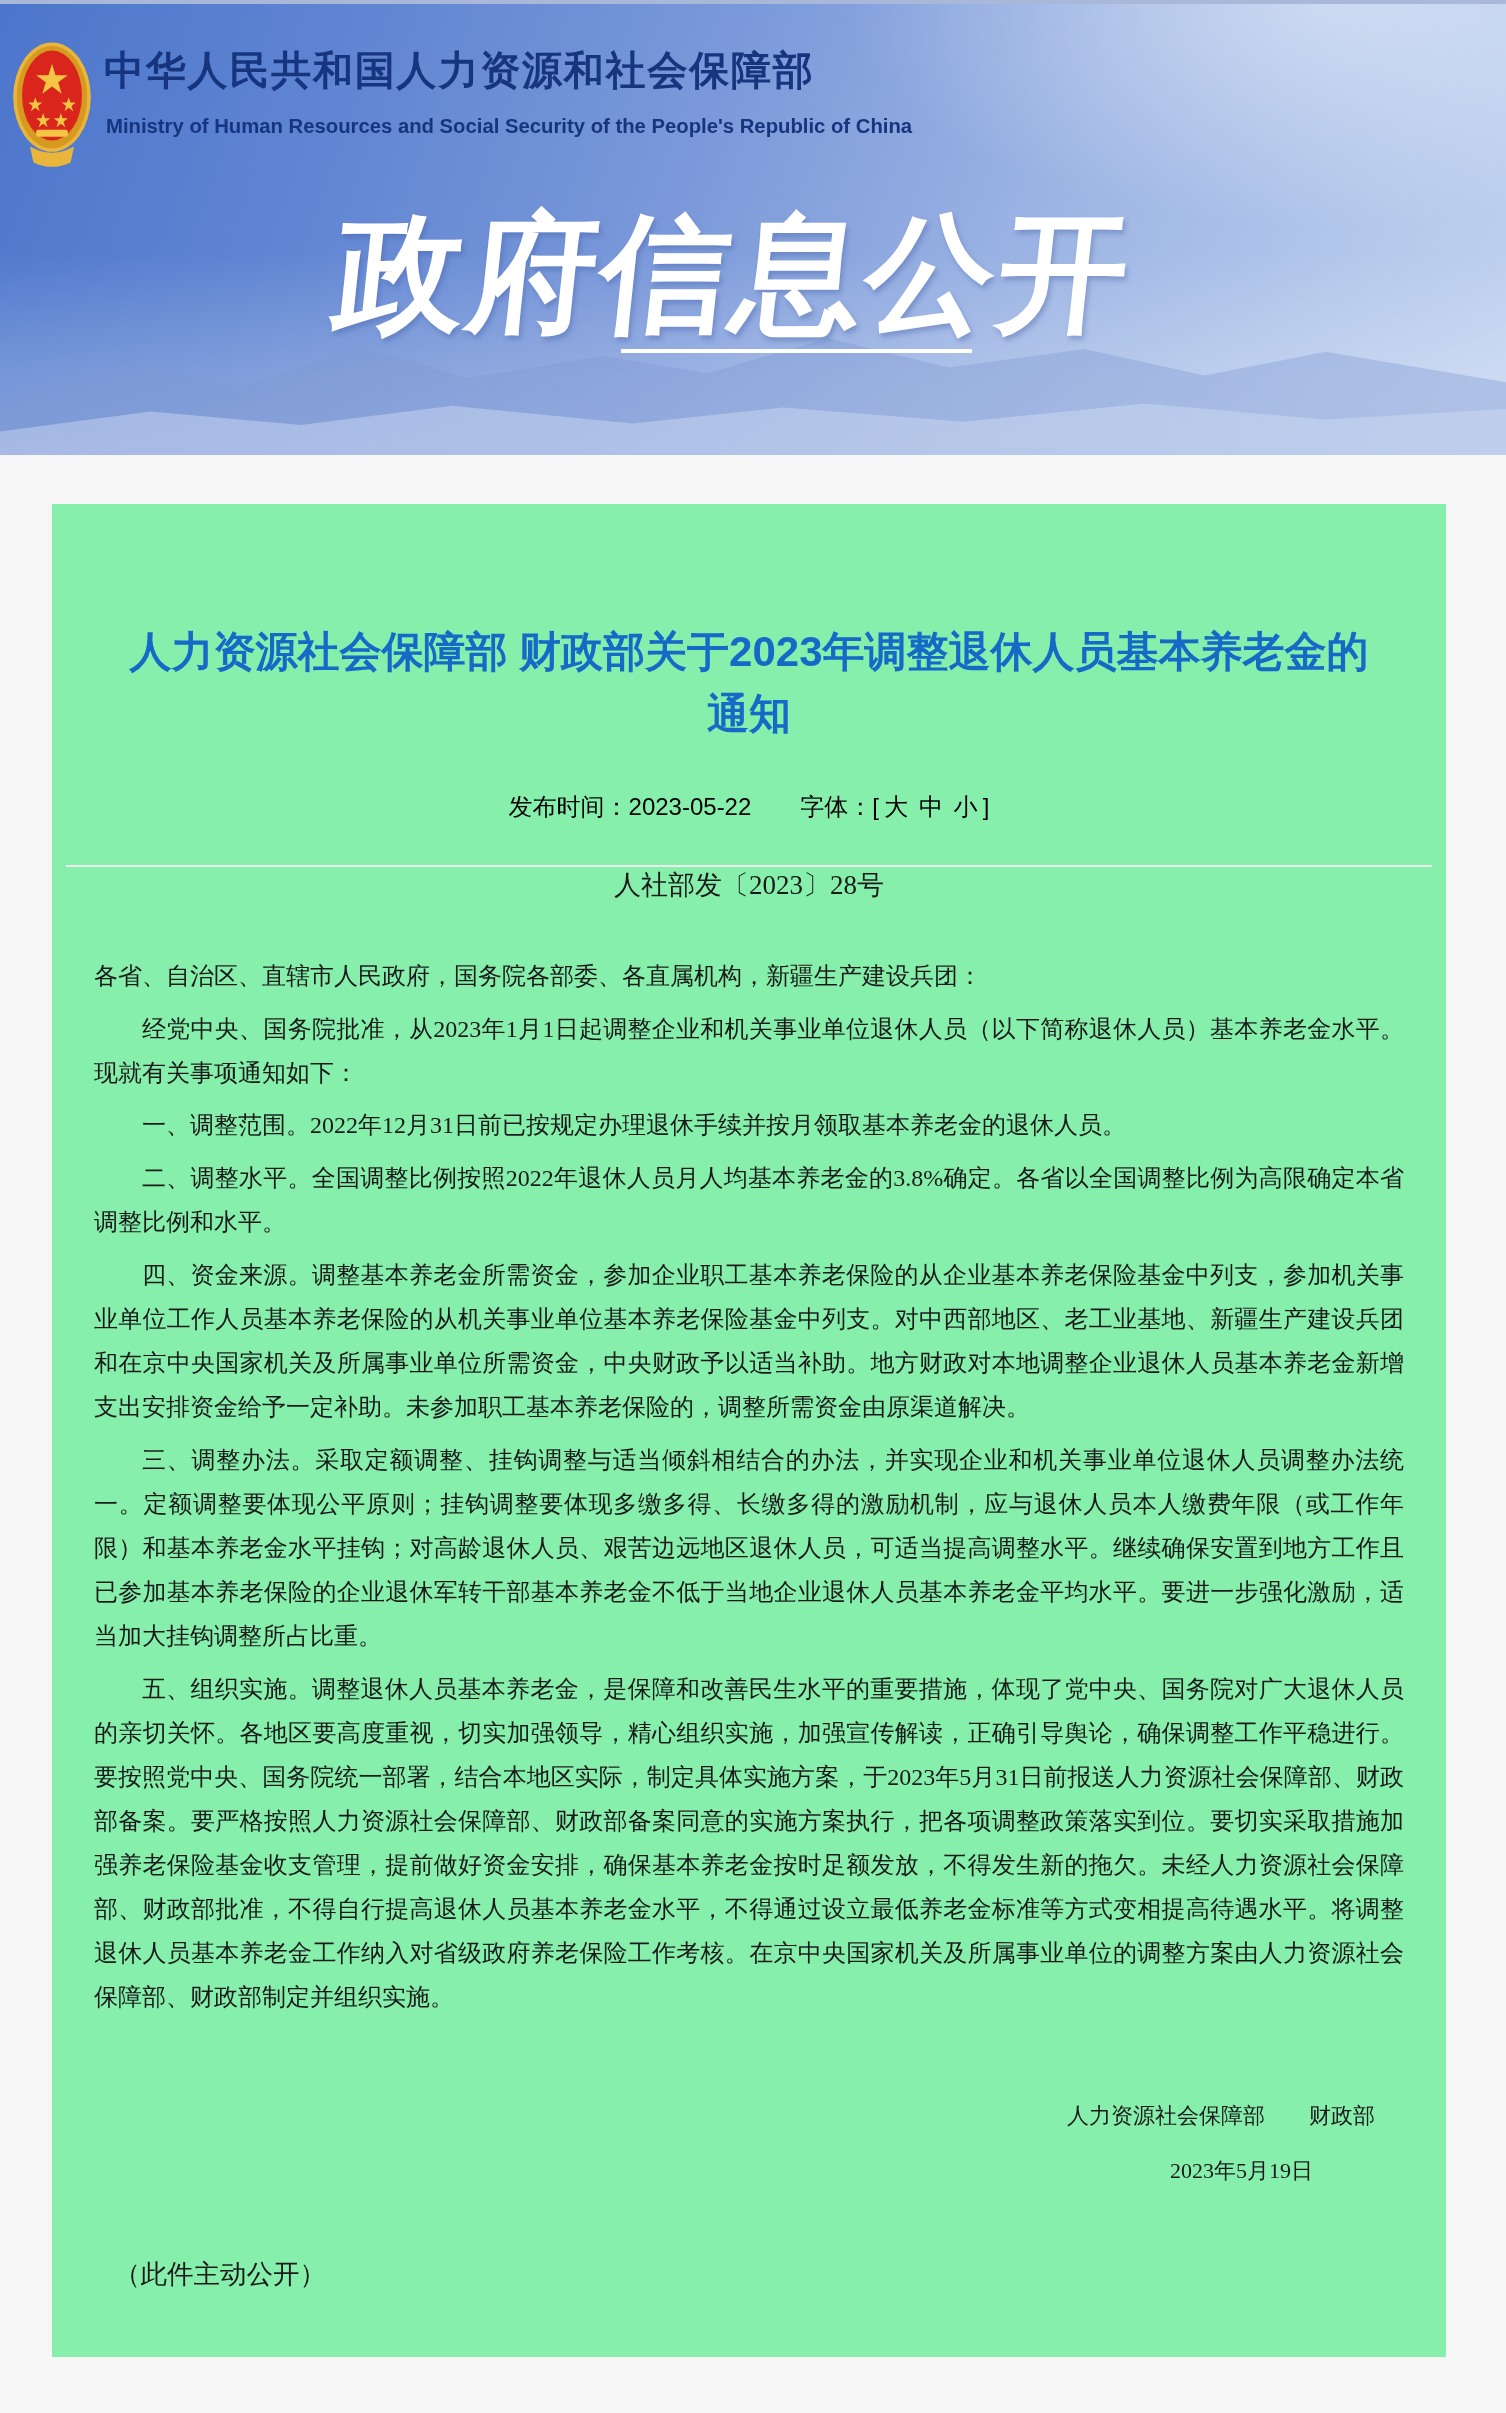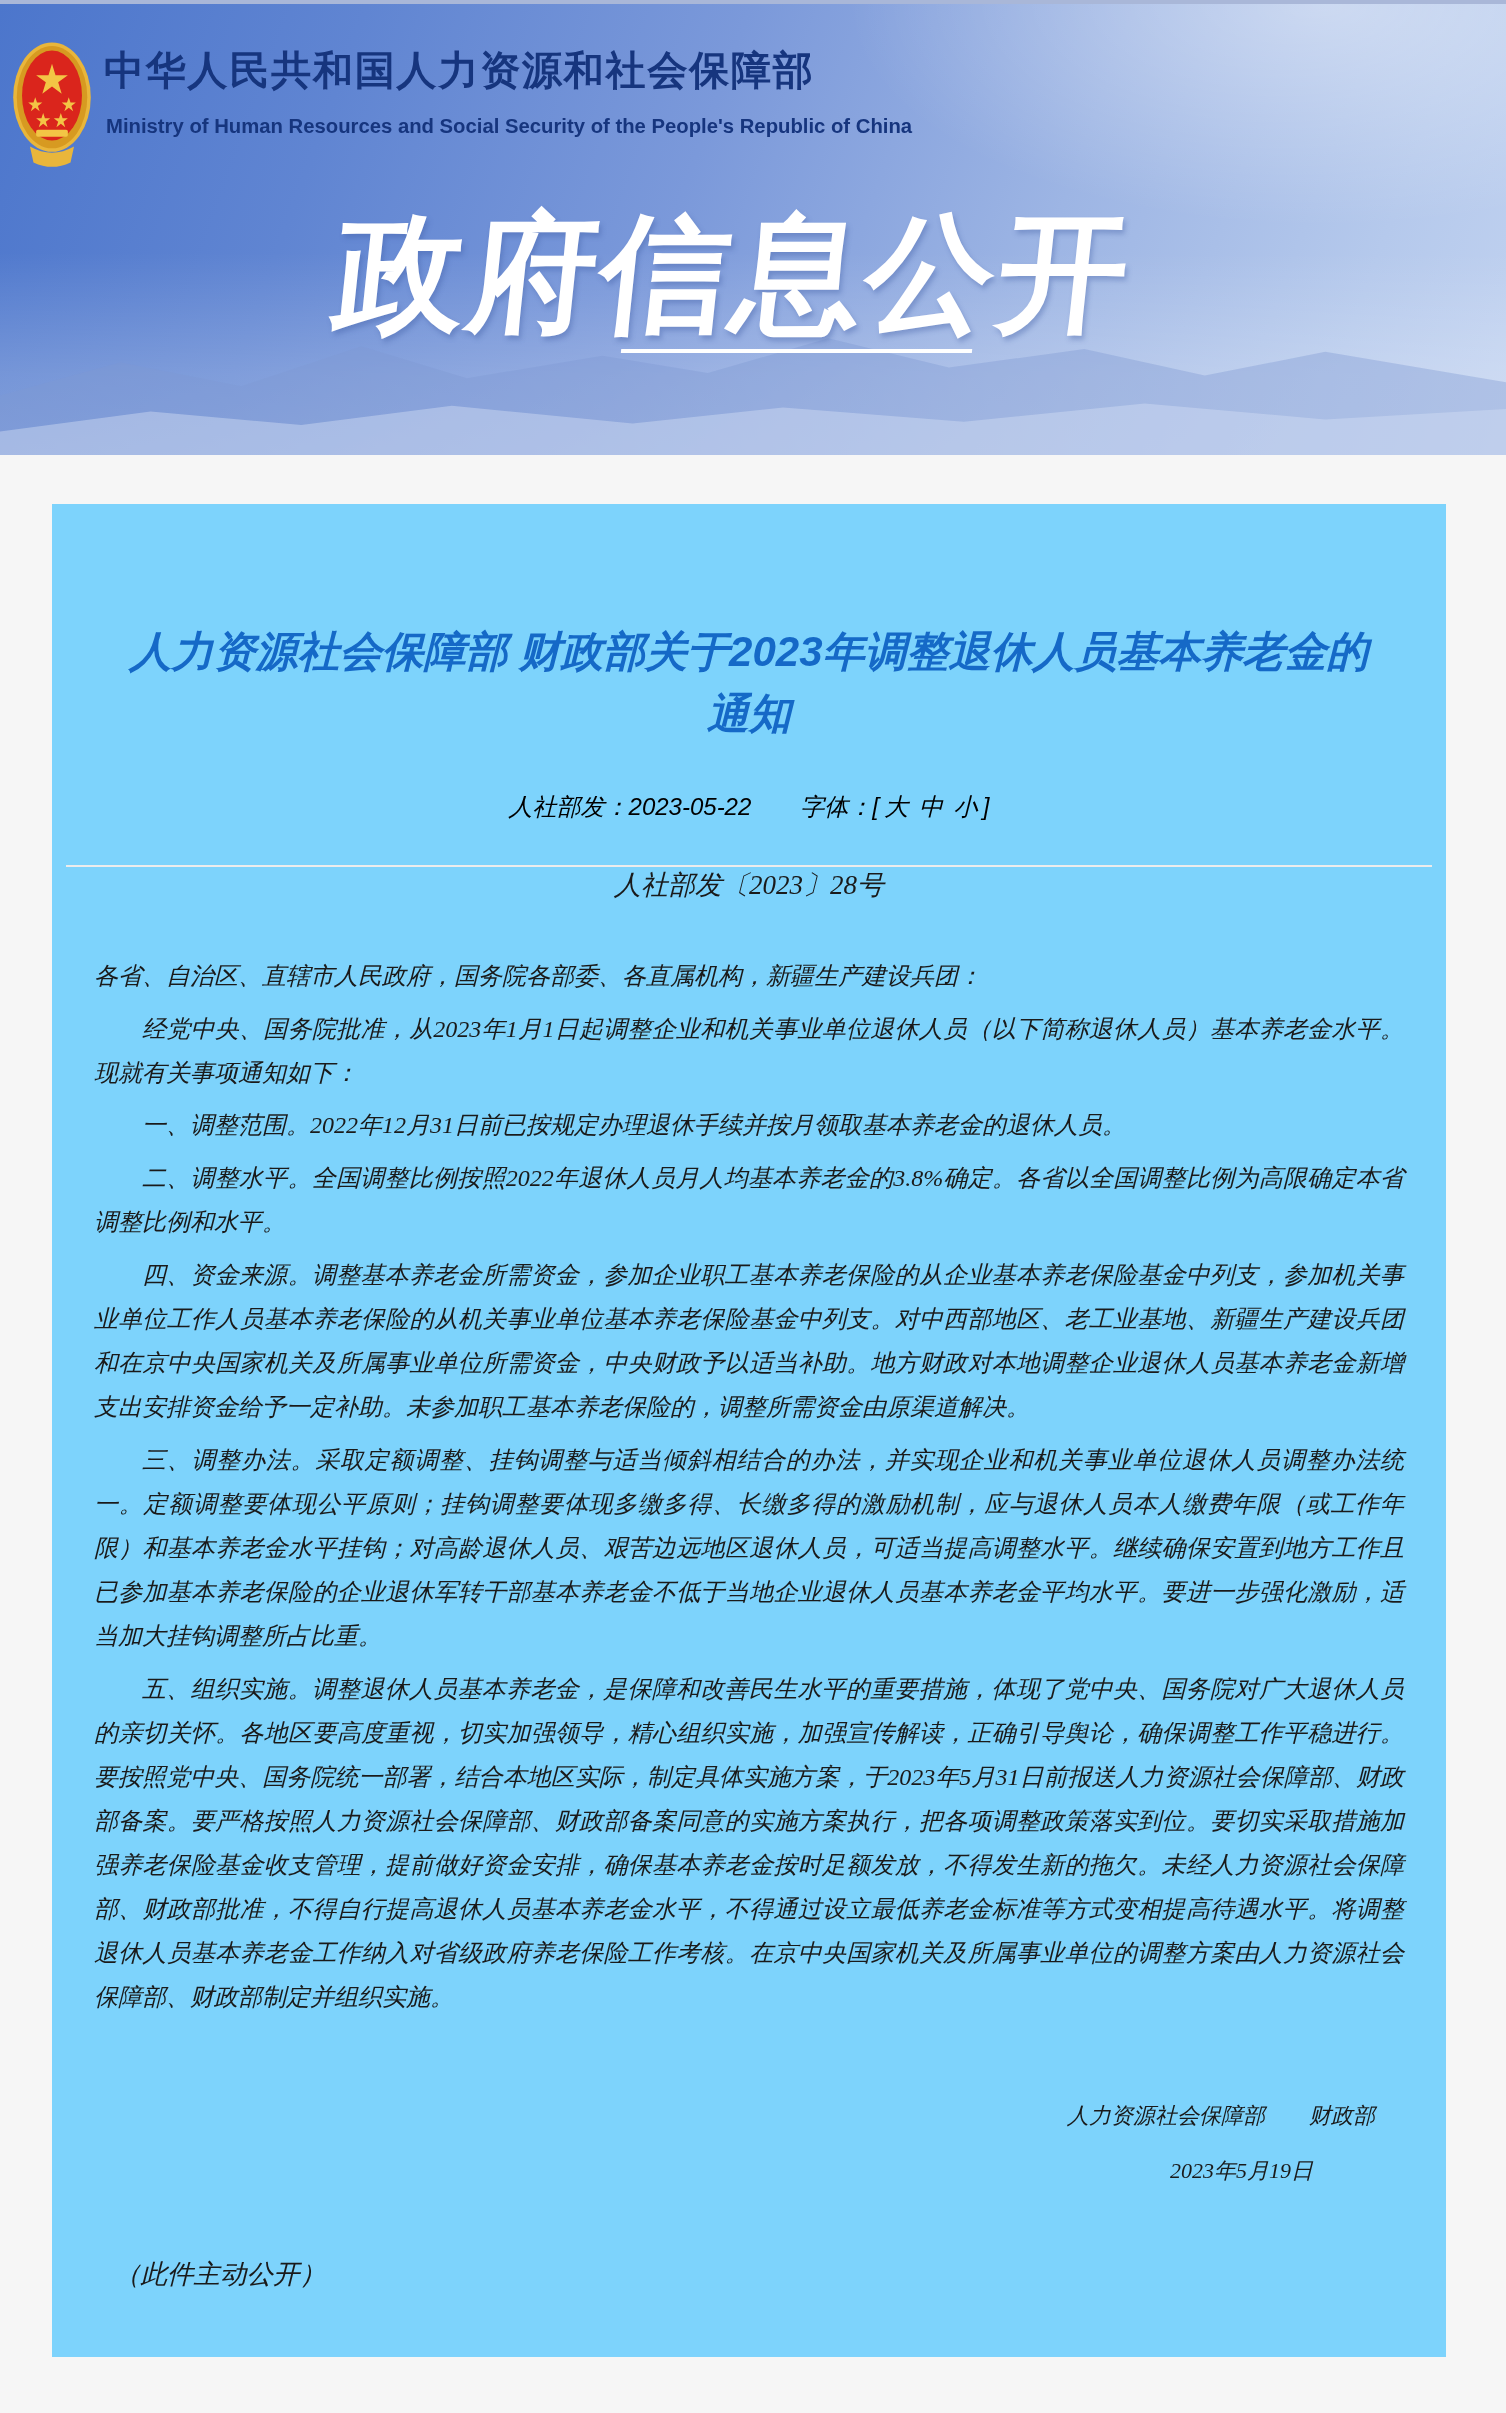--- a/index.html
+++ b/index.html
@@ -59,22 +59,21 @@
   .banner-underline {
     position:absolute; left:621px; top:345px;
     width:351px; height:4.4px; background:#ffffff;
     transform:skewX(-6deg);
   }
 
   
   .card {
     position:absolute; left:52px; top:504px;
     width:1394px; height:1853px;
-    background:#7dd3fc;
-    font-style:italic;
+    background:#86efac;
   }
   .doc-title {
     margin:117px auto 0 auto;
     max-width:1263px;
     text-align:center;
     font-size:42px; font-weight:bold; color:#1569c7;
     line-height:62px;
     font-family:"Liberation Sans", sans-serif;
   }
   .meta-row {
@@ -146,21 +145,21 @@
   <div class="ministry-en">Ministry of Human Resources and Social Security of the People's Republic of China</div>
   <div class="banner-title">政府信息公开</div>
   <div class="banner-underline"></div>
 </div>
 
 <div class="card">
 
   <h1 class="doc-title">人力资源社会保障部 财政部关于2023年调整退休人员基本养老金的通知</h1>
 
   <div class="meta-row">
-    <span>人社部发：</span><span>2023-05-22</span><span class="gap"></span><span>字体：</span><span>[</span><span class="font-size-link">大</span><span class="font-size-link">中</span><span class="font-size-link">小</span><span>]</span>
+    <span>发布时间：</span><span>2023-05-22</span><span class="gap"></span><span>字体：</span><span>[</span><span class="font-size-link">大</span><span class="font-size-link">中</span><span class="font-size-link">小</span><span>]</span>
   </div>
 
   <div class="separator"></div>
 
   <div class="doc-number">人社部发〔2023〕28号</div>
 
   <div class="article-body">
     <p class="no-indent">各省、自治区、直辖市人民政府，国务院各部委、各直属机构，新疆生产建设兵团：</p>
     <p>经党中央、国务院批准，从2023年1月1日起调整企业和机关事业单位退休人员（以下简称退休人员）基本养老金水平。现就有关事项通知如下：</p>
     <p>一、调整范围。2022年12月31日前已按规定办理退休手续并按月领取基本养老金的退休人员。</p>

